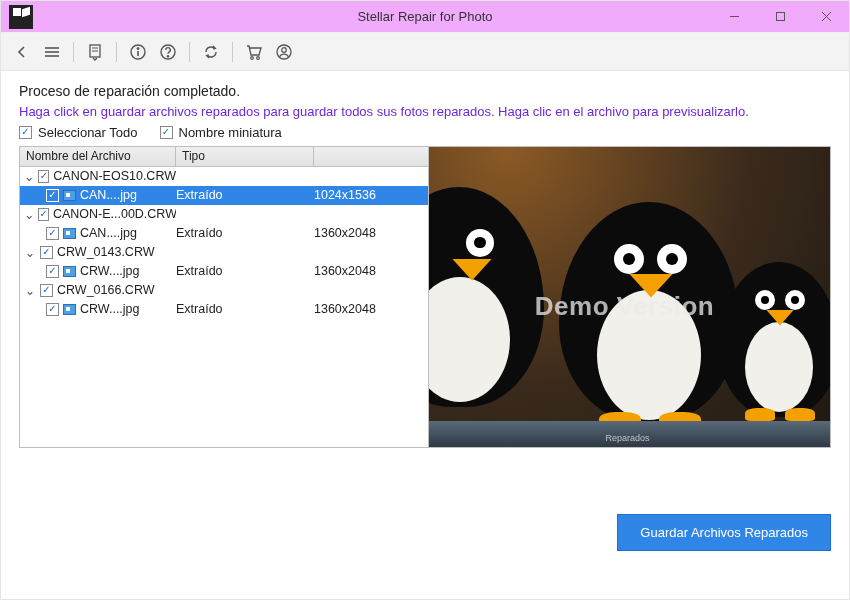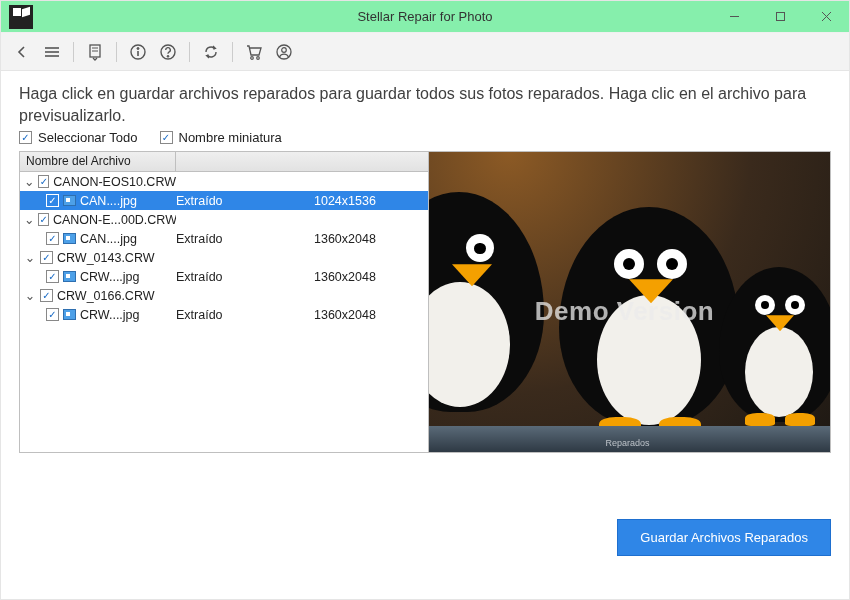--- a/index.html
+++ b/index.html
@@ -1,35 +1,35 @@
 <!DOCTYPE html>
 <html><head>
 <meta charset="utf-8">
 <style>
   * { box-sizing: border-box; margin: 0; padding: 0; font-family: "Segoe UI", Tahoma, sans-serif; }
   body { width: 850px; height: 600px; background: #fff; border: 1px solid #e5e5e5; overflow: hidden; font-size: 13px; color: #222; }
 
   
-  .titlebar { height: 32px; display: flex; align-items: center; background: #86efac; position: relative; border-bottom: 1px solid #f0f0f0; }
+  .titlebar { height: 32px; display: flex; align-items: center; background: #f0abfc; position: relative; border-bottom: 1px solid #f0f0f0; }
   .titlebar .app-icon { width: 24px; height: 24px; margin-left: 8px; background: #222; display: flex; align-items: center; justify-content: center; position: relative; }
   .titlebar .app-icon::before { content:""; position:absolute; top:3px; left:4px; width:8px; height:8px; background:#fff; }
   .titlebar .app-icon::after  { content:""; position:absolute; top:3px; right:3px; width:8px; height:8px; background:#fff; transform: skewY(-18deg);}
   .titlebar .title { position: absolute; left: 0; right: 0; text-align: center; font-size: 13px; color: #333; }
   .titlebar .win-controls { margin-left: auto; display: flex; }
   .titlebar .win-btn { width: 46px; height: 32px; display: flex; align-items: center; justify-content: center; color: #555; font-size: 13px; }
 
   
   .toolbar { height: 38px; background: #f3f3f3; border-bottom: 1px solid #e5e5e5; display: flex; align-items: center; padding: 0 8px; gap: 4px; }
   .tb-btn { width: 26px; height: 26px; display:flex; align-items:center; justify-content:center; color:#555; fill:#555; stroke:#555; border-radius:2px; }
   .tb-sep { width:1px; height:20px; background:#ccc; margin: 0 4px; }
 
   
   .content { padding: 12px 18px 12px 18px; }
   .heading { font-size: 14px; margin-bottom: 4px; color: #222; }
-  .subtext { font-size: 16px; color: #404040; line-height: 1.35; margin-bottom: 0; }
+  .subtext { font-size: 13px; color: #6d28d9; line-height: 1.35; margin-bottom: 0; }
 
   .check-row { display:flex; align-items:center; gap:6px; margin: 4px 0 6px 0; }
   .check { width:13px; height:13px; border:1px solid #888; display:inline-flex; align-items:center; justify-content:center; background:#fff; }
   .check.checked::after { content:"✓"; font-size:10px; line-height:1; color:#1769c4; }
 
   .panel-row { display:flex;align-items:flex-end; }
   .tree-panel { width: 410px; height: 302px; border: 1px solid #bfbfbf; overflow: hidden; background:#fff; }
   .preview-panel { flex:1; height: 302px; border:1px solid #bfbfbf; border-left:0; background:#2b231e; position:relative; overflow:hidden;}
 
   
@@ -152,35 +152,37 @@
   <div class="tb-btn">
     <svg width="18" height="18" viewBox="0 0 18 18">
         <circle cx="9" cy="9" r="7" fill="none" stroke="#555" stroke-width="1.3"></circle>
         <circle cx="9" cy="7" r="2.3" fill="none" stroke="#555" stroke-width="1.2"></circle>
         <path d="M4.5 14 a5 5 0 0 1 9 0" fill="none" stroke="#555" stroke-width="1.2"></path>
       </svg>
   </div>
 </div>
 
 <div class="content">
+  <div class="heading">Proceso de reparación completado.</div>
   <div class="subtext">Haga click en guardar archivos reparados para guardar todos sus fotos reparados. Haga clic en el archivo para previsualizarlo.</div>
 
   <div class="check-row">
     <span class="check checked"></span>
     <span>Seleccionar Todo</span>
     <span style="width:10px"></span>
     <span class="check checked"></span>
     <span>Nombre miniatura</span>
   </div>
 
   <div class="panel-row">
 
     <div class="tree-panel">
       <div class="grid-header">
         <div class="col col-name">Nombre del Archivo</div>
+        <div class="col col-type">Tipo</div>
       </div>
       <div class="tree-body">
 
         <div class="row">
           <div class="cell-name">
             <span class="expander">⌄</span>
             <span class="check checked"></span>
             <span>CANON-EOS10.CRW</span>
           </div>
           <div class="cell-type"></div>

